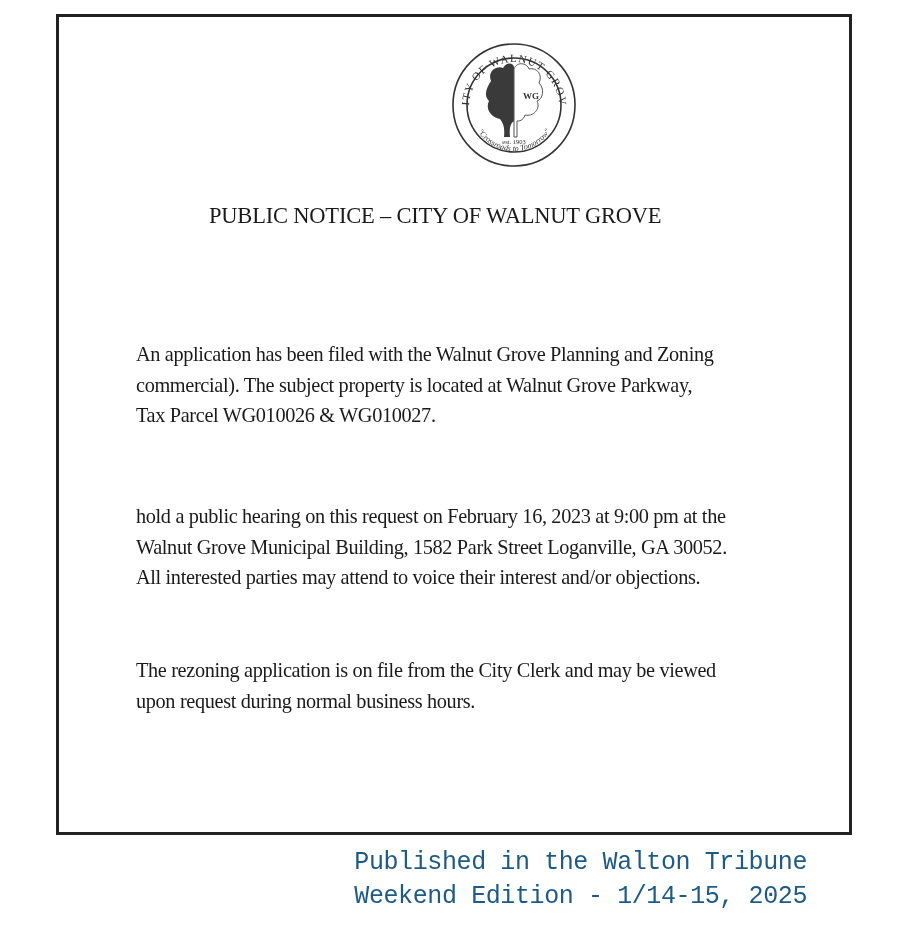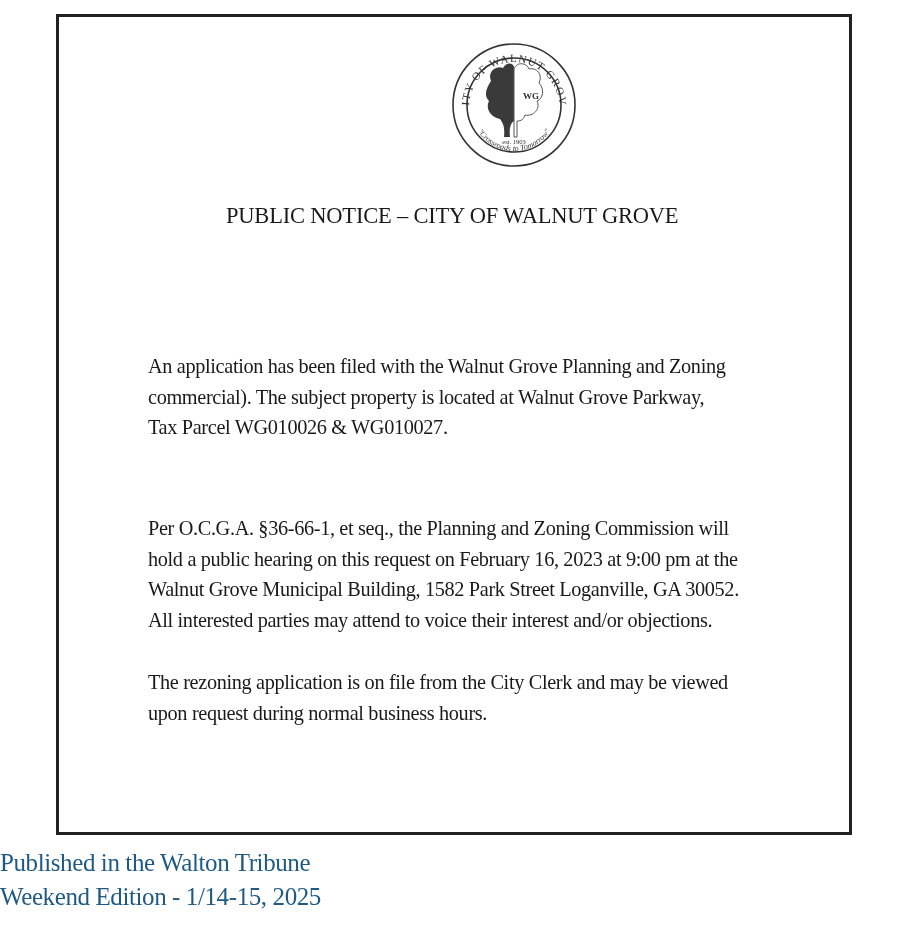--- a/index.html
+++ b/index.html
@@ -5,34 +5,34 @@
     html, body { margin: 0; padding: 0; background: #ffffff; }
     body { width: 910px; height: 936px; position: relative; overflow: hidden; font-family: "Liberation Serif", serif; color: #1a1a1a; }
     .frame {
       position: absolute; left: 56px; top: 14px; width: 790px; height: 815px;
       border: 3px solid #222222; box-sizing: content-box; background: #fff;
     }
     .seal { position: absolute; left: 392px; top: 24px; width: 126px; height: 128px; }
     .title {
       position: absolute; left: 0; top: 186px; width: 100%;
       text-align: left; padding-left: 150px; box-sizing: border-box;
-      font-family: "Liberation Serif", serif; font-size: 22.5px; letter-spacing: -0.2px; color: #1a1a1a; margin-left: 17px;
+      font-family: "Liberation Serif", serif; font-size: 22.5px; letter-spacing: -0.2px; color: #1a1a1a;
     }
     .para {
       position: absolute; left: 73px; width: 690px;
       font-family: "Liberation Serif", serif; font-size: 20.3px; line-height: 30.5px;
-      color: #1a1a1a; margin: 16px; letter-spacing: -0.35px;
+      color: #1a1a1a; margin: 4px; letter-spacing: -0.35px;
     }
     .p1 { top: 318px; }
     .p2 { top: 480px; }
     .p3 { top: 634px; }
     .line { display: block; white-space: nowrap; }
     .published {
-      position: absolute; left: 0; top: 846px; width: 807px; text-align: left;
-      font-family: Liberation Serif, serif; font-size: 25px; line-height: 34px;
+      position: absolute; left: 0; top: 846px; width: 807px; text-align: right;
+      font-family: Liberation Mono, monospace; font-size: 25px; line-height: 34px;
       color: #1f5a85; letter-spacing: -0.4px; font-weight: normal;
     }
   </style>
 </head>
 <body>
 
 <div class="frame">
 
   <svg class="seal" viewBox="0 0 126 128" xmlns="http://www.w3.org/2000/svg">
     <defs>
@@ -57,21 +57,20 @@
 
   <div class="title">PUBLIC NOTICE – CITY OF WALNUT GROVE</div>
 
   <p class="para p1">
     <span class="line">An application has been filed with the Walnut Grove Planning and Zoning</span>
     <span class="line">commercial). The subject property is located at Walnut Grove Parkway,</span>
     <span class="line">Tax Parcel WG010026 &amp; WG010027.</span>
   </p>
 
   <p class="para p2">
-    <span class="line">Per O.C.G.A. §36-66-1, et seq., the Planning and Zoning Commission will</span>
     <span class="line">hold a public hearing on this request on February 16, 2023 at 9:00 pm at the</span>
     <span class="line">Walnut Grove Municipal Building, 1582 Park Street Loganville, GA 30052.</span>
     <span class="line">All interested parties may attend to voice their interest and/or objections.</span>
   </p>
 
   <p class="para p3">
     <span class="line">The rezoning application is on file from the City Clerk and may be viewed</span>
     <span class="line">upon request during normal business hours.</span>
   </p>
 </div>

